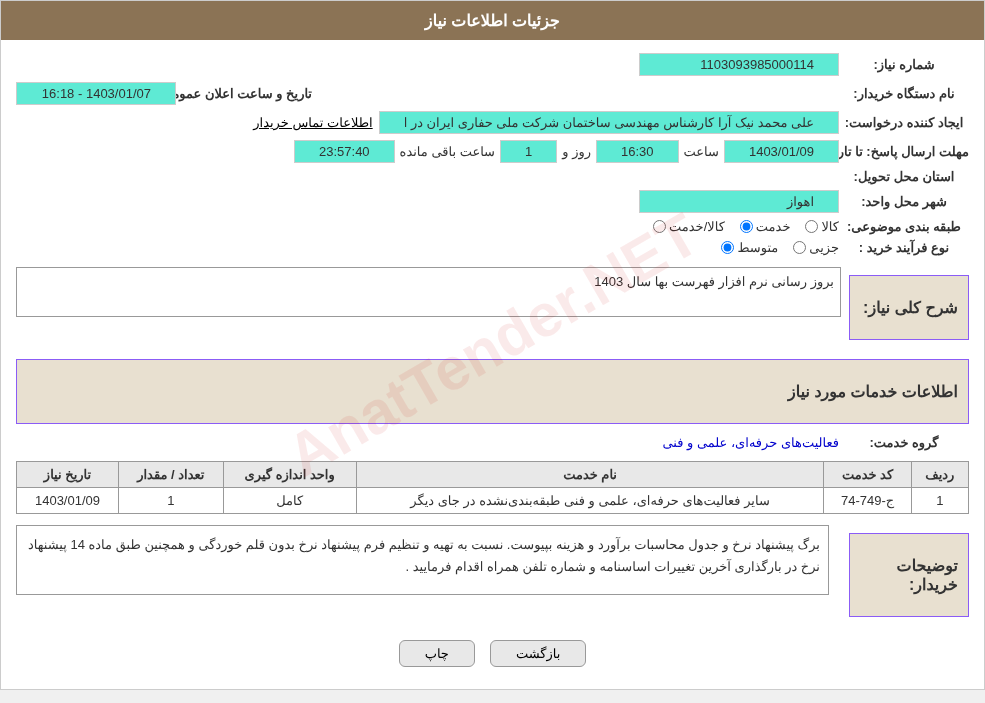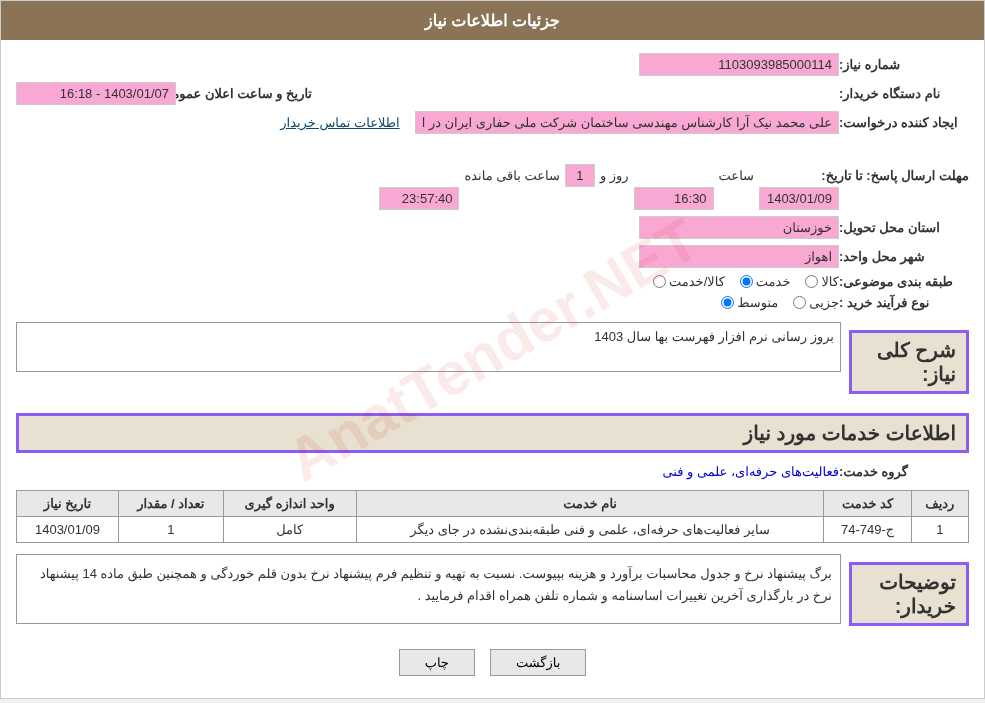--- a/index.html
+++ b/index.html
@@ -34,50 +34,49 @@
       transform: translate(-50%, -50%) rotate(-30deg);
       opacity: 0.08;
       font-size: 60px;
       color: #c00;
       pointer-events: none;
       z-index: 0;
       white-space: nowrap;
       font-weight: bold;
     }
     .label-cell {
-      text-align: left;
+      text-align: center;
       font-weight: bold;
       color: #333;
       white-space: nowrap;
       width: 130px;
     }
     .input-box {
       border: 1px solid #ccc;
-      background: #f9a8d4;
-      padding: 3px 6px;
+      background: #5eead4;
+      padding: 3px 24px;
       display: inline-block;
       min-width: 120px;
     }
     .input-medium {
       min-width: 200px;
     }
     .input-small {
       min-width: 80px;
-      margin-top: 47px;
     }
     .highlight-link {
       color: #00c;
       cursor: pointer;
     }
     .section-header {
       background: #e8e0d0;
-      border: 3px solid #8b5cf6;
-      padding: 5px 10px;
-      font-weight: bold;
-      font-size: 20px;
+      border: 1px solid #8b5cf6;
+      padding: 22px 10px;
+      font-weight: bold;
+      font-size: 16px;
       margin: 8px 0;
       text-align: right;
     }
     .radio-group {
       display: flex;
       gap: 15px;
       align-items: center;
       direction: rtl;
     }
     .radio-item {
@@ -127,21 +126,21 @@
       gap: 15px;
       padding: 12px 0;
     }
     .btn {
       padding: 5px 25px;
       border: 1px solid #999;
       background: #e8e8e8;
       cursor: pointer;
       font-family: Tahoma, Arial, sans-serif;
       font-size: 13px;
-      border-radius: 0;
+      border-radius: 6px;
     }
     .full-row {
       display: flex;
       align-items: center;
       padding: 3px 0;
     }
     .full-row .label-cell {
       min-width: 130px;
     }
     .logo-area {
@@ -173,37 +172,36 @@
       </div>
       <div style="display:flex; align-items:center; gap:6px; margin-right:20px;">
         <span class="label-cell">تاریخ و ساعت اعلان عمومی:</span>
         <span class="input-box" style="min-width:160px;">1403/01/07 - 16:18</span>
       </div>
     </div>
 
     <div class="full-row">
       <span class="label-cell">ایجاد کننده درخواست:</span>
       <span class="input-box" style="min-width:340px;">علی محمد نیک آرا کارشناس مهندسی ساختمان شرکت ملی حفاری ایران در ا</span>
-      <span style="margin-right:15px; color:#0c4a6e; text-decoration:underline; cursor:pointer;">اطلاعات تماس خریدار</span>
+      <span style="margin-right:6px; color:#000000; text-decoration:underline; cursor:pointer;">اطلاعات تماس خریدار</span>
     </div>
 
     <div class="full-row">
       <span class="label-cell">مهلت ارسال پاسخ: تا تاریخ:</span>
       <span class="input-box input-small">1403/01/09</span>
       <span style="margin: 0 5px;">ساعت</span>
       <span class="input-box input-small">16:30</span>
       <span style="margin: 0 5px;">روز و</span>
       <span class="input-box" style="min-width:30px; text-align:center;">1</span>
       <span style="margin: 0 5px;">ساعت باقی مانده</span>
       <span class="input-box input-small">23:57:40</span>
     </div>
 
     <div class="full-row">
       <span class="label-cell">استان محل تحویل:</span>
-      <span class="input-box input-medium">خوزستان</span>
     </div>
 
     <div class="full-row">
       <span class="label-cell">شهر محل واحد:</span>
       <span class="input-box input-medium">اهواز</span>
     </div>
 
     <div class="full-row">
       <span class="label-cell">طبقه بندی موضوعی:</span>
       <div class="radio-group">
@@ -268,21 +266,21 @@
         <td style="text-align:center;">سایر فعالیت‌های حرفه‌ای، علمی و فنی طبقه‌بندی‌نشده در جای دیگر</td>
         <td>کامل</td>
         <td>1</td>
         <td>1403/01/09</td>
       </tr>
         </tbody>
     </table>
 
     <div class="full-row" style="align-items:flex-start; margin-top:6px;">
       <div class="section-header" style="width:120px; min-width:120px; background:#e8e0d0;">توضیحات خریدار:</div>
-      <div style="flex:1; margin-right:8px;">
+      <div style="flex:1; margin-right:20px;">
         <div class="notes-box">برگ پیشنهاد نرخ و جدول محاسبات برآورد و هزینه بپیوست. نسبت به تهیه و تنظیم فرم پیشنهاد نرخ بدون قلم خوردگی  و همچنین طبق ماده 14 پیشنهاد نرخ در بارگذاری آخرین تغییرات اساسنامه و شماره تلفن همراه اقدام فرمایید .</div>
       </div>
     </div>
 
     <div class="button-row">
       <button class="btn">بازگشت</button>
       <button class="btn">چاپ</button>
     </div>
 
   </div>

